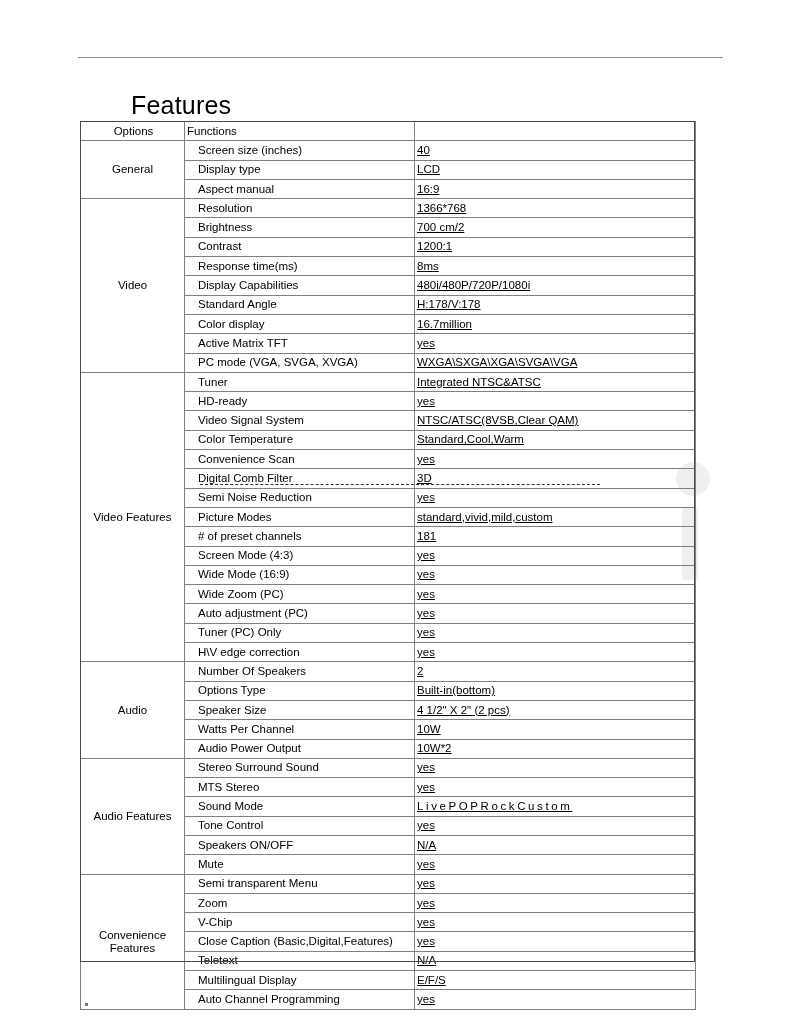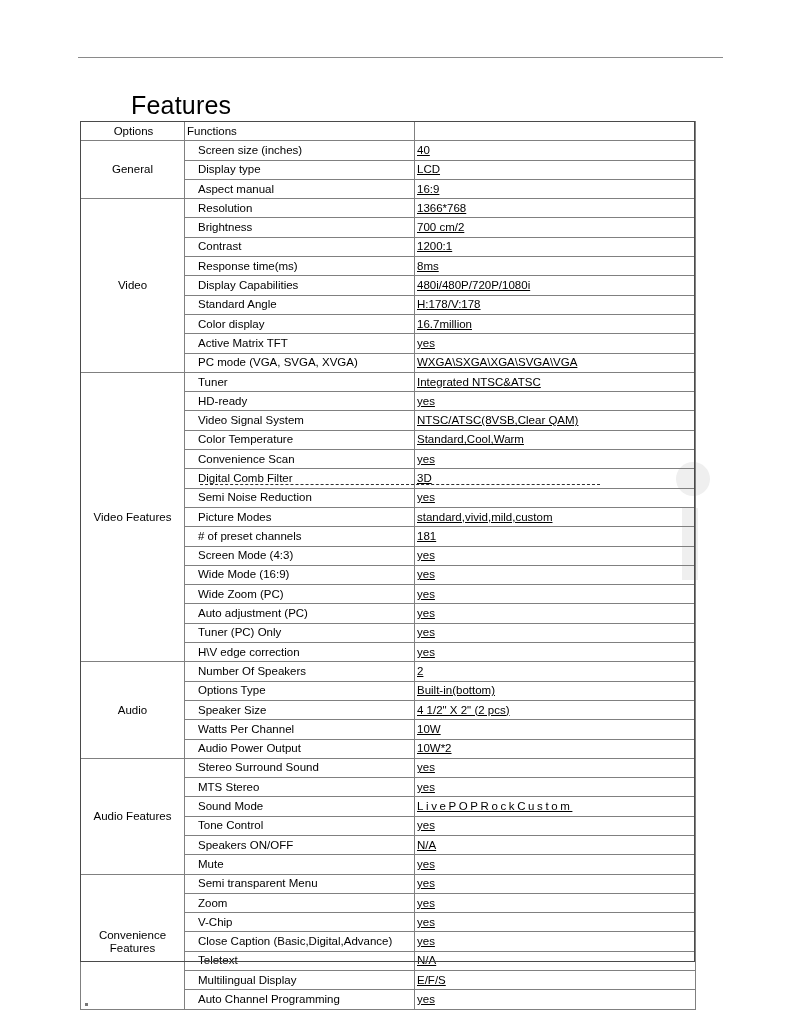--- a/index.html
+++ b/index.html
@@ -344,21 +344,21 @@
       </tr>
       <tr>
         <td class="fn">Zoom</td>
         <td class="val">yes</td>
       </tr>
       <tr>
         <td class="fn">V-Chip</td>
         <td class="val">yes</td>
       </tr>
       <tr>
-        <td class="fn">Close Caption (Basic,Digital,Advance)</td>
+        <td class="fn">Close Caption (Basic,Digital,Features)</td>
         <td class="val">yes</td>
       </tr>
       <tr>
         <td class="fn">Teletext</td>
         <td class="val">N/A</td>
       </tr>
       <tr>
         <td class="fn">Multilingual Display</td>
         <td class="val">E/F/S</td>
       </tr>

